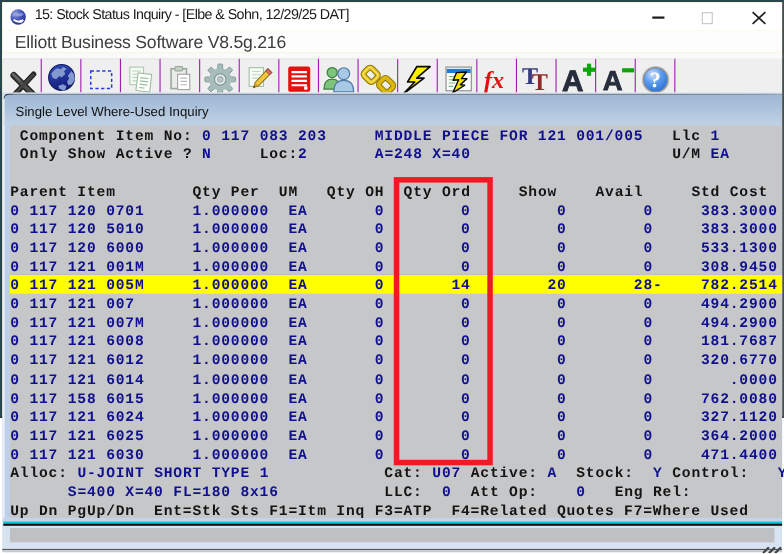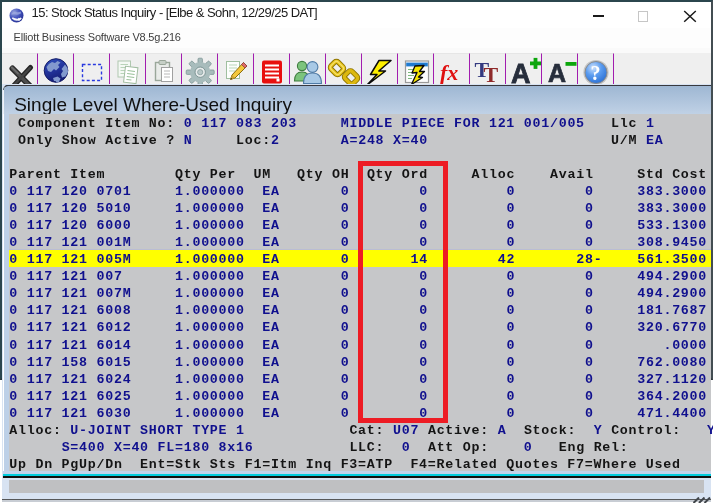--- a/index.html
+++ b/index.html
@@ -2,28 +2,28 @@
 <html><head><meta charset="utf-8"><style>
 * { margin:0; padding:0; box-sizing:border-box; }
 body { width:713px; height:504px; overflow:hidden; font-family:"Liberation Sans", sans-serif; }
 #win { position:absolute; left:0; top:0; width:713px; height:380px; background:#fde047;
   border-left:2px solid #2b464e; border-top:2px solid #2b464e; border-right:2px solid #434d52; border-bottom:2px solid #2c3337; }
 #titlebar { position:absolute; left:0; top:0; width:709px; height:26px; background:#fff; }
 #tglobe { position:absolute; left:7px; top:5.5px; }
 #ttext { position:absolute; left:29.5px; top:3.9px; font-size:13px; line-height:1; color:#1b1b1b; letter-spacing:-0.54px; }
 #btn-min { position:absolute; left:591px; top:12.5px; width:11px; height:2px; background:#1a1a1a; }
 #menubar { position:absolute; left:0; top:26px; width:709px; height:20px; background:#fdfdfd; }
-#mtext { position:absolute; left:11.5px; top:4.1px; font-size:11px; line-height:1; color:#3d3d3d; letter-spacing:-0.2px; }
+#mtext { position:absolute; left:11.5px; top:4.1px; font-size:16px; line-height:1; color:#3d3d3d; letter-spacing:-0.2px; }
 #toolbar { position:absolute; left:0; top:45.5px; width:709px; height:38.5px; background:#efefef; border-top:5.5px solid #fafafa; border-bottom:1.5px solid #3f3f3f; display:flex; }
 .tc { width:36px; height:31.5px; border-right:1px solid #a21caf; border-top:1px solid #e6e6e6; position:relative; }
 #mdi { position:absolute; left:0; top:82px; width:709px; height:418px; background:#d8e3f2; }
 #subwin { position:absolute; left:1px; top:0.5px; width:708px; height:393.7px; }
 #subtitle { position:absolute; left:0; top:0; width:708px; height:30px; background:linear-gradient(#9eb7d3,#c1d2e6); border-top-left-radius:5px; border-top:1px solid #38393f; border-left:1px solid #eef2f7; }
 #subcorner { position:absolute; left:0; top:0; width:9px; height:5px; border-top-left-radius:5px; border-top:1.2px solid #333a40; border-left:1.2px solid #555c62; }
-#subtitle span { position:absolute; left:10.2px; top:9.9px; font-size:19px; line-height:1; color:#101010; }
+#subtitle span { position:absolute; left:10.2px; top:9.9px; font-size:12px; line-height:1; color:#101010; }
 #bluestrip { position:absolute; left:0; top:29.7px; width:6px; height:357.1px; background:#bdd0e7; border-left:1px solid #fff; }
 #term { position:absolute; left:6px; top:29.7px; width:702px; height:357.1px; background:#c6c7c9; }
 #prelight { position:absolute; left:0; top:386.8px; width:708px; height:3px; background:#c2d3eb; }
 #cyan { position:absolute; left:0; top:389.8px; width:708px; height:1.8px; background:#00ccdd; }
 #blackline { position:absolute; left:0; top:391.6px; width:708px; height:2px; background:#101010; }
 #graybar { position:absolute; left:7px; top:396.3px; width:695px; height:13px; background:#bfc0c2; }
 #botline1 { position:absolute; left:0; top:414.5px; width:709px; height:1.8px; background:#56585a; }
 #botline2 { position:absolute; left:0; top:416.3px; width:709px; height:1.9px; background:#c8cdd4; }
 #yellow { position:absolute; left:6px; top:165.0px; width:702px; height:17px; background:#ffff00; }
 #lavline { position:absolute; left:6px; top:164.2px; width:702px; height:0.9px; background:#b9bcd4; }
@@ -234,26 +234,26 @@
         </div>
       <div id="subcorner"></div>
       <div id="bluestrip"></div>
       <div id="term"></div>
       <div id="prelight"></div>
       <div id="yellow"></div>
       <div id="lavline"></div>
       <pre id="screen"> <span class="k">Component Item No:</span> <span class="b">0 117 083 203</span>     <span class="b">MIDDLE PIECE FOR 121 001/005</span>   <span class="k">Llc</span> <span class="b">1</span>
  <span class="k">Only Show Active ?</span> <span class="b">N</span>     <span class="k">Loc:</span><span class="b">2</span>       <span class="b">A=248 X=40</span>                     <span class="k">U/M</span> <span class="b">EA</span>
 
-<span class="k">Parent Item</span>        <span class="k">Qty Per</span>  <span class="k">UM</span>   <span class="k">Qty OH</span>  <span class="k">Qty Ord</span>     <span class="k">Alloc</span>    <span class="k">Avail</span>     <span class="k">Std Cost</span>
+<span class="k">Parent Item</span>        <span class="k">Qty Per</span>  <span class="k">UM</span>   <span class="k">Qty OH</span>  <span class="k">Qty Ord</span>     <span class="k">Show</span>    <span class="k">Avail</span>     <span class="k">Std Cost</span>
 <span class="b">0 117 120 0701</span>     <span class="b">1.000000</span>  <span class="b">EA</span>       <span class="b">0</span>        <span class="b">0</span>         <span class="b">0</span>        <span class="b">0</span>     <span class="b">383.3000</span>
 <span class="b">0 117 120 5010</span>     <span class="b">1.000000</span>  <span class="b">EA</span>       <span class="b">0</span>        <span class="b">0</span>         <span class="b">0</span>        <span class="b">0</span>     <span class="b">383.3000</span>
 <span class="b">0 117 120 6000</span>     <span class="b">1.000000</span>  <span class="b">EA</span>       <span class="b">0</span>        <span class="b">0</span>         <span class="b">0</span>        <span class="b">0</span>     <span class="b">533.1300</span>
 <span class="b">0 117 121 001M</span>     <span class="b">1.000000</span>  <span class="b">EA</span>       <span class="b">0</span>        <span class="b">0</span>         <span class="b">0</span>        <span class="b">0</span>     <span class="b">308.9450</span>
-<span class="b">0 117 121 005M</span>     <span class="b">1.000000</span>  <span class="b">EA</span>       <span class="b">0</span>       <span class="b">14</span>        <span class="b">42</span>       <span class="b">28-</span>    <span class="b">561.3500</span>
+<span class="b">0 117 121 005M</span>     <span class="b">1.000000</span>  <span class="b">EA</span>       <span class="b">0</span>       <span class="b">14</span>        <span class="b">20</span>       <span class="b">28-</span>    <span class="b">782.2514</span>
 <span class="b">0 117 121 007</span>      <span class="b">1.000000</span>  <span class="b">EA</span>       <span class="b">0</span>        <span class="b">0</span>         <span class="b">0</span>        <span class="b">0</span>     <span class="b">494.2900</span>
 <span class="b">0 117 121 007M</span>     <span class="b">1.000000</span>  <span class="b">EA</span>       <span class="b">0</span>        <span class="b">0</span>         <span class="b">0</span>        <span class="b">0</span>     <span class="b">494.2900</span>
 <span class="b">0 117 121 6008</span>     <span class="b">1.000000</span>  <span class="b">EA</span>       <span class="b">0</span>        <span class="b">0</span>         <span class="b">0</span>        <span class="b">0</span>     <span class="b">181.7687</span>
 <span class="b">0 117 121 6012</span>     <span class="b">1.000000</span>  <span class="b">EA</span>       <span class="b">0</span>        <span class="b">0</span>         <span class="b">0</span>        <span class="b">0</span>     <span class="b">320.6770</span>
 <span class="b">0 117 121 6014</span>     <span class="b">1.000000</span>  <span class="b">EA</span>       <span class="b">0</span>        <span class="b">0</span>         <span class="b">0</span>        <span class="b">0</span>        <span class="b">.0000</span>
 <span class="b">0 117 158 6015</span>     <span class="b">1.000000</span>  <span class="b">EA</span>       <span class="b">0</span>        <span class="b">0</span>         <span class="b">0</span>        <span class="b">0</span>     <span class="b">762.0080</span>
 <span class="b">0 117 121 6024</span>     <span class="b">1.000000</span>  <span class="b">EA</span>       <span class="b">0</span>        <span class="b">0</span>         <span class="b">0</span>        <span class="b">0</span>     <span class="b">327.1120</span>
 <span class="b">0 117 121 6025</span>     <span class="b">1.000000</span>  <span class="b">EA</span>       <span class="b">0</span>        <span class="b">0</span>         <span class="b">0</span>        <span class="b">0</span>     <span class="b">364.2000</span>
 <span class="b">0 117 121 6030</span>     <span class="b">1.000000</span>  <span class="b">EA</span>       <span class="b">0</span>        <span class="b">0</span>         <span class="b">0</span>        <span class="b">0</span>     <span class="b">471.4400</span>
 <span class="k">Alloc:</span> <span class="b">U-JOINT SHORT TYPE 1</span>            <span class="k">Cat:</span> <span class="b">U07</span> <span class="k">Active:</span> <span class="b">A</span>  <span class="k">Stock:</span>  <span class="b">Y</span> <span class="k">Control:</span>   <span class="b">Y</span>

